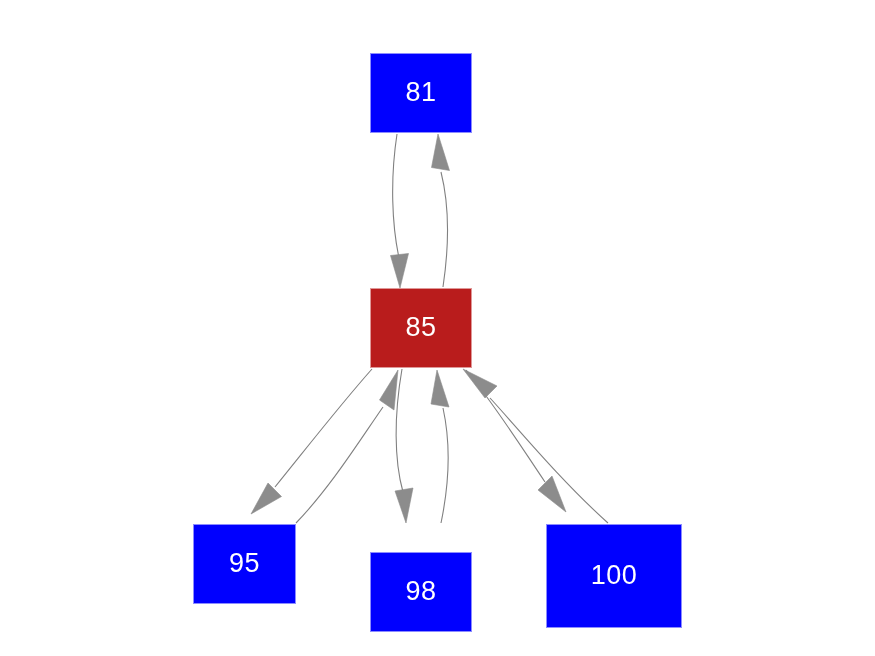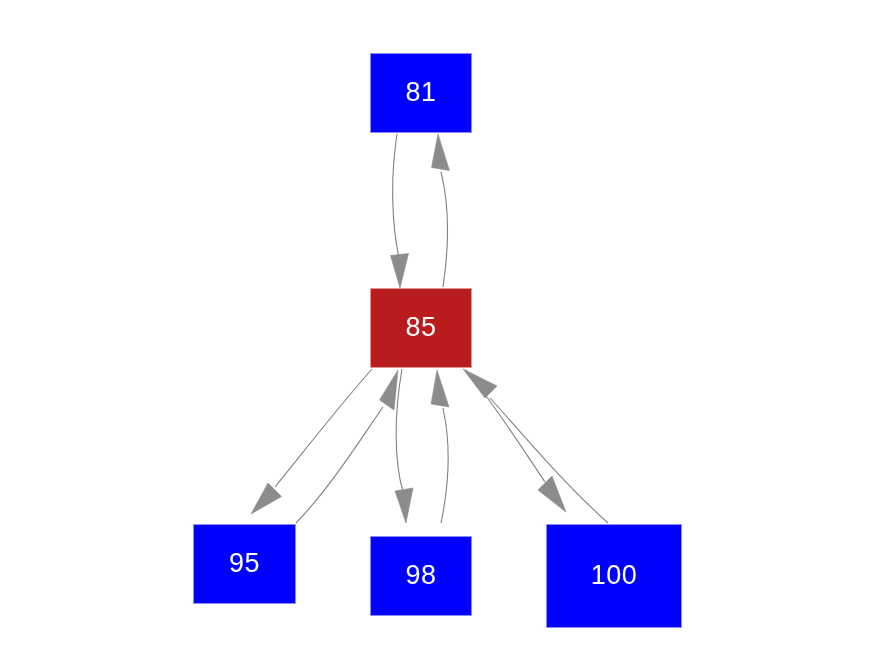--- a/index.html
+++ b/index.html
@@ -110,21 +110,21 @@
   </div>
 
   <div class="node node-red" style="left:370px; top:288px; width:102px; height:80px;">
     <span class="node-label">85</span>
   </div>
 
   <div class="node node-blue" style="left:193px; top:524px; width:103px; height:80px;">
     <span class="node-label">95</span>
   </div>
 
-  <div class="node node-blue" style="left:370px; top:536px; width:102px; height:80px;">
+  <div class="node node-blue" style="left:370px; top:552px; width:102px; height:80px;">
     <span class="node-label">98</span>
   </div>
 
   <div class="node node-blue" style="left:546px; top:524px; width:136px; height:104px;">
     <span class="node-label">100</span>
   </div>
 
 </div>
 
 </body></html>

